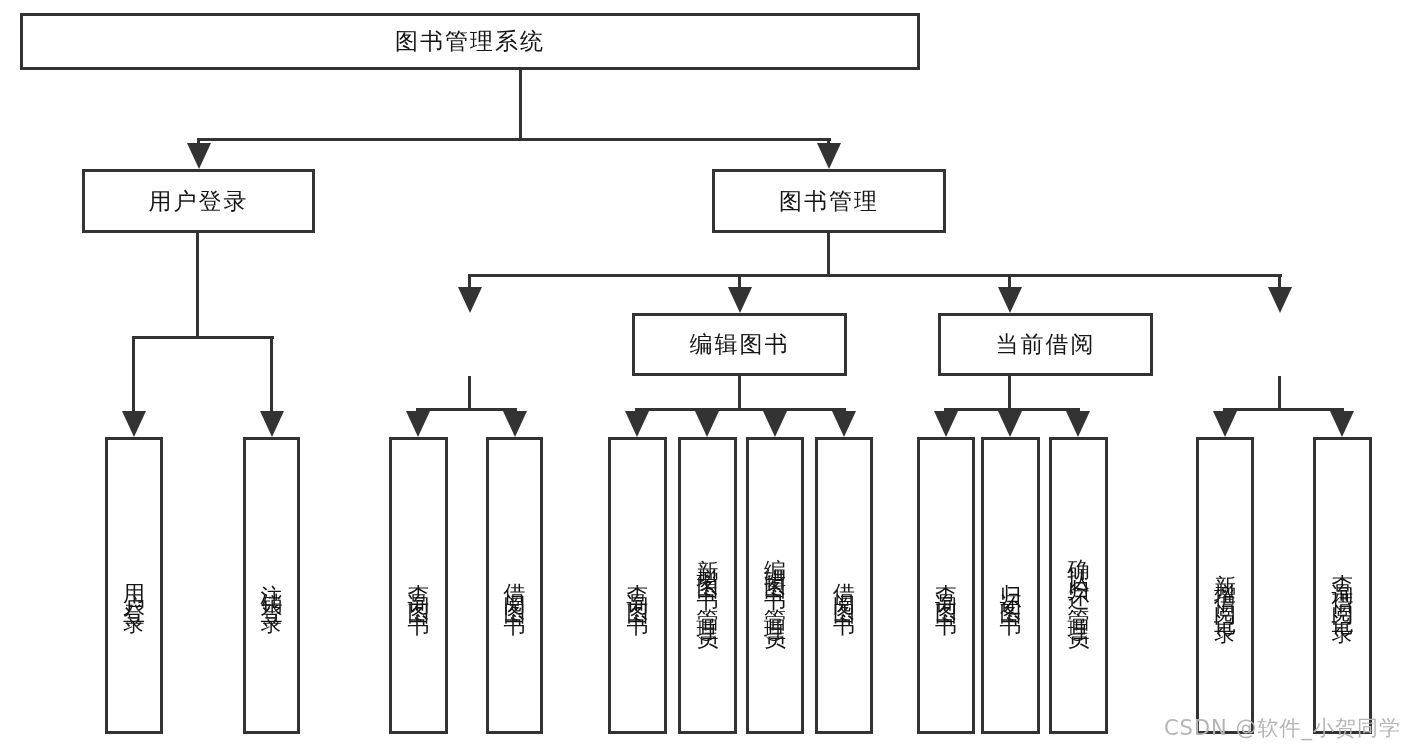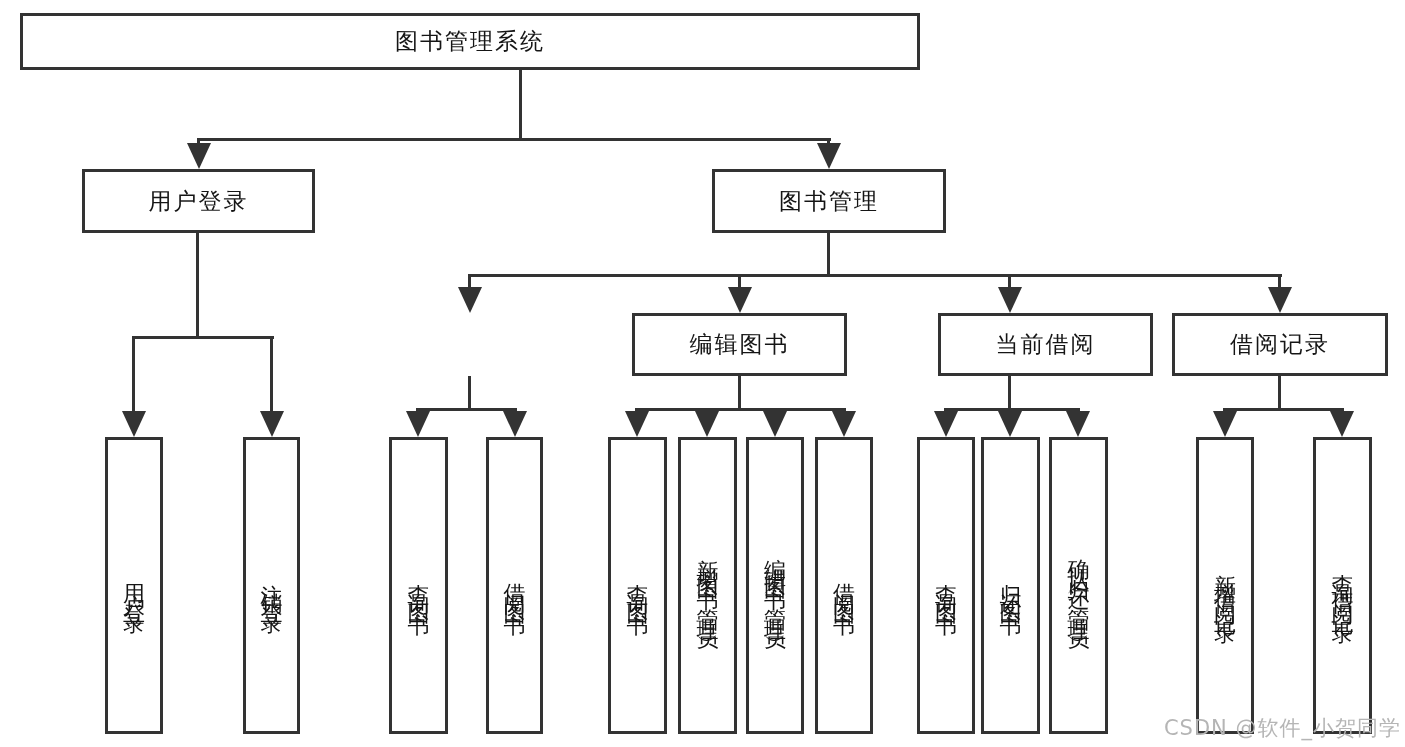--- a/index.html
+++ b/index.html
@@ -59,23 +59,20 @@
   </div>
   <div class="node" style="left:712px; top:169px; width:234px; height:64px;">
     <span class="h-label">图书管理</span>
   </div>
 
   <div class="node" style="left:632px; top:313px; width:215px; height:63px;">
     <span class="h-label">编辑图书</span>
   </div>
   <div class="node" style="left:902px; top:313px; width:215px; height:63px;margin-left:36px;">
     <span class="h-label">当前借阅</span>
-  </div>
-  <div class="node" style="left:1172px; top:313px; width:216px; height:63px;">
-    <span class="h-label">借阅记录</span>
   </div>
 
   <div class="node" style="left:105px; top:437px; width:58px; height:297px;">
     <span class="v-label">用户登录</span>
   </div>
   <div class="node" style="left:243px; top:437px; width:57px; height:297px;">
     <span class="v-label">注销登录</span>
   </div>
 
   <div class="node" style="left:389px; top:437px; width:59px; height:297px;">

